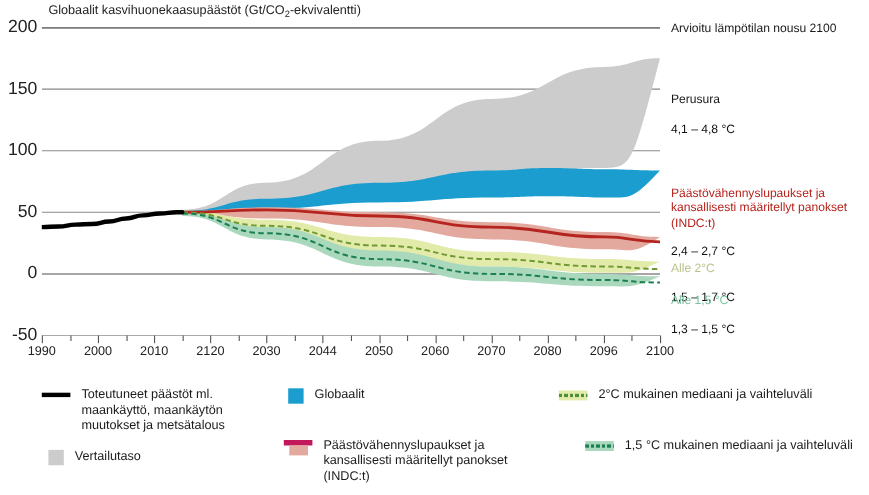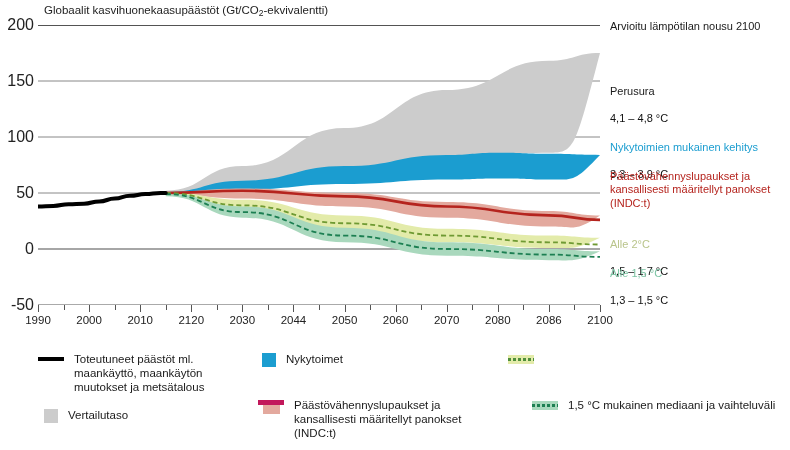--- a/index.html
+++ b/index.html
@@ -115,42 +115,39 @@
       <div class="xtick" style="left: 357.636px;"></div>
       <div class="xlabel" style="left: 357.636px;">2060</div>
       <div class="xtick" style="left: 383.182px; height: 5px;"></div>
       <div class="xtick" style="left: 408.727px;"></div>
       <div class="xlabel" style="left: 408.727px;">2070</div>
       <div class="xtick" style="left: 434.273px; height: 5px;"></div>
       <div class="xtick" style="left: 459.818px;"></div>
       <div class="xlabel" style="left: 459.818px;">2080</div>
       <div class="xtick" style="left: 485.364px; height: 5px;"></div>
       <div class="xtick" style="left: 510.909px;"></div>
-      <div class="xlabel" style="left: 510.909px;">2086</div>
+      <div class="xlabel" style="left: 510.909px;">2096</div>
       <div class="xtick" style="left: 536.455px; height: 5px;"></div>
       <div class="xtick" style="left: 562px;"></div>
       <div class="xlabel" style="left: 562px;">2100</div>
     </div>
 
   <div class="ann" style="left:610px;top:20px;">Arvioitu lämpötilan nousu 2100</div>
 
   <div class="ann" style="left:610px;top:72px;">
     <div class="hd">Perusura</div>
     <div class="rng">4,1 – 4,8 °C</div>
   </div>
 
-  <div class="ann" style="left:610px;top:128px;color:#1b9dd0;">
-    <div class="hd">Nykytoimien mukainen kehitys</div>
-    <div class="rng" style="color:#111;">3,3 – 3,9 °C</div>
-  </div>
 
   <div class="ann" style="left:610px;top:157px;color:#b5241e;">
     <div class="hd">Päästövähennyslupaukset ja
 kansallisesti määritellyt panokset
 (INDC:t)</div>
+    <div class="rng" style="color:#111;">2,4 – 2,7 °C</div>
   </div>
 
   <div class="ann" style="left:610px;top:225px;color:#b9c48a;">
     <div class="hd">Alle 2°C</div>
     <div class="rng" style="color:#111;">1,5 – 1,7 °C</div>
   </div>
 
   <div class="ann" style="left:610px;top:254px;color:#7cc4a4;">
     <div class="hd">Alle 1,5 °C</div>
     <div class="rng" style="color:#111;">1,3 – 1,5 °C</div>
@@ -165,38 +162,39 @@
 muutokset ja metsätalous</div>
     </div>
 
     <div class="lgitem" style="left:44px;top:70px;">
       <div class="swatch sw-box" style="background:#cccccc;"></div>
       <div class="lgtext">Vertailutaso</div>
     </div>
 
     <div class="lgitem" style="left:262px;top:14px;">
       <div class="swatch sw-box" style="background:#1b9dd0;"></div>
-      <div class="lgtext">Nykytoimet</div>
+      <div class="lgtext">Globaalit</div>
     </div>
 
     <div class="lgitem" style="left:258px;top:60px;">
       <div class="swatch sw-stack">
         <div class="top"></div>
         <div class="bot"></div>
       </div>
       <div class="lgtext">Päästövähennyslupaukset ja
 kansallisesti määritellyt panokset
 (INDC:t)</div>
     </div>
 
     <div class="lgitem" style="left:508px;top:14px;">
       <div class="swatch sw-band">
         <div class="fill" style="background:#e3ebaa;"></div>
         <div class="dash" style="background:repeating-linear-gradient(to right,#4f8f3a 0 3px,transparent 3px 5px);"></div>
       </div>
+      <div class="lgtext">2°C mukainen mediaani ja vaihteluväli</div>
     </div>
 
     <div class="lgitem" style="left:508px;top:60px;padding-left:24px;">
       <div class="swatch sw-band">
         <div class="fill" style="background:#a9d8bd;"></div>
         <div class="dash" style="background:repeating-linear-gradient(to right,#1c7f52 0 3px,transparent 3px 5px);"></div>
       </div>
       <div class="lgtext">1,5 °C mukainen mediaani ja vaihteluväli</div>
     </div>
 

